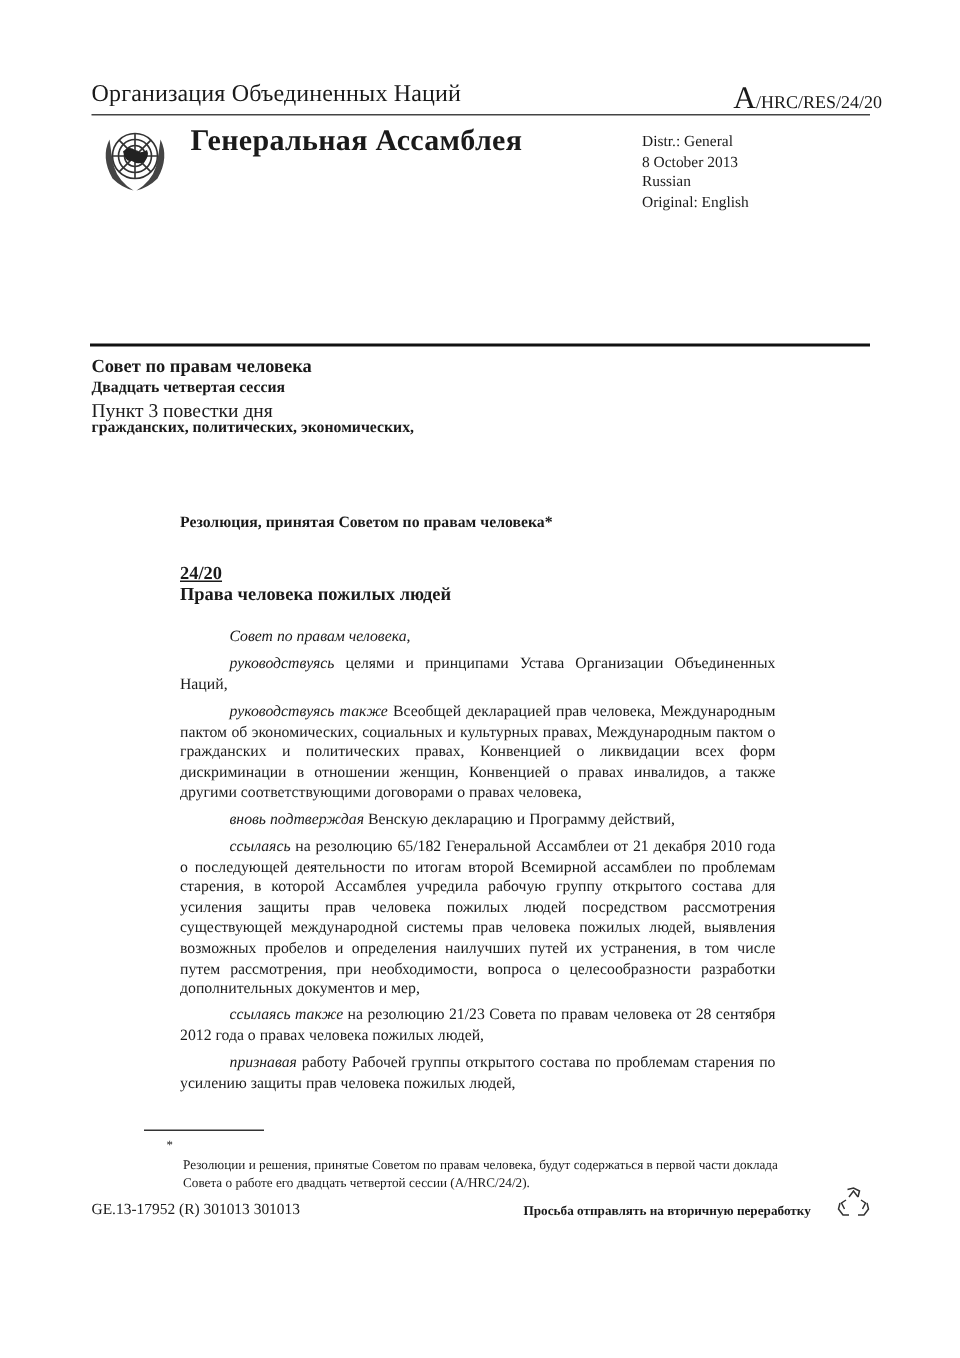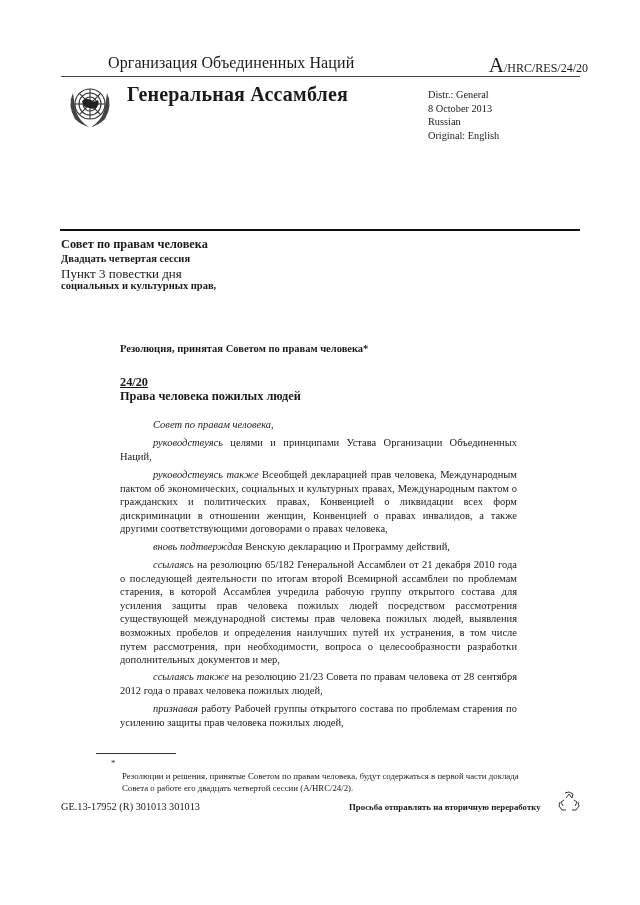--- a/index.html
+++ b/index.html
@@ -2,21 +2,21 @@
 <html><head>
 <meta charset="utf-8">
 <style>
   html, body { margin: 0; padding: 0; background: #ffffff; }
   body {
     width: 640px; height: 905px; position: relative; overflow: hidden;
     font-family: "Liberation Serif", "DejaVu Serif", serif; color: #1a1a1a;
   }
   .abs { position: absolute; }
   
-  .org-name { left: 61px; top: 54px; font-size: 16px; letter-spacing: 0.1px; margin-left: 47px; }
+  .org-name { left: 61px; top: 54px; font-size: 16px; letter-spacing: 0.1px; }
   .symbol { right: 52px; top: 53px; font-size: 12px; }
   .symbol .big { font-size: 21px; font-weight: normal; }
   .rule-top { left: 61px; top: 76px; width: 519px; height: 1px; background: #444; }
   .emblem { left: 64px; top: 81px; width: 52px; height: 50px; }
   .assembly { left: 127px; top: 83px; font-size: 20px; font-weight: bold; letter-spacing: 0.2px; }
   .distr { left: 428px; top: 88px; font-size: 10.3px; line-height: 13.6px; }
   .rule-thick { left: 60px; top: 229px; width: 520px; height: 2px; background: #111; }
   
   .council { left: 61px; top: 237px; font-size: 12.3px; font-weight: bold; }
   .session { left: 61px; top: 253px; font-size: 10.5px; font-weight: bold; }
@@ -76,21 +76,21 @@
   <div>Russian</div>
   <div>Original: English</div>
 </div>
 
 <div class="abs rule-thick"></div>
 
 <div class="abs council">Совет по правам человека</div>
 <div class="abs session">Двадцать четвертая сессия</div>
 <div class="abs agenda">Пункт 3 повестки дня</div>
 <div class="abs topic">
-  <div>социальных и культурных прав,</div>
+  <div>гражданских, политических, экономических,</div>
 </div>
 <div class="abs adopted">Резолюция, принятая Советом по правам человека*</div>
 
 <div class="abs res-num">24/20</div>
 <div class="abs res-title">Права человека пожилых людей</div>
 
 <div class="abs para p0"><i>Совет по правам человека,</i><span></span></div>
 <div class="abs para p1"><i>руководствуясь</i><span> целями и принципами Устава Организации Объединенных Наций,</span></div>
 <div class="abs para p2"><i>руководствуясь также</i><span> Всеобщей декларацией прав человека, Международным пактом об экономических, социальных и культурных правах, Международным пактом о гражданских и политических правах, Конвенцией о ликвидации всех форм дискриминации в отношении женщин, Конвенцией о правах инвалидов, а также другими соответствующими договорами о правах человека,</span></div>
 <div class="abs para p3"><i>вновь подтверждая</i><span> Венскую декларацию и Программу действий,</span></div>

